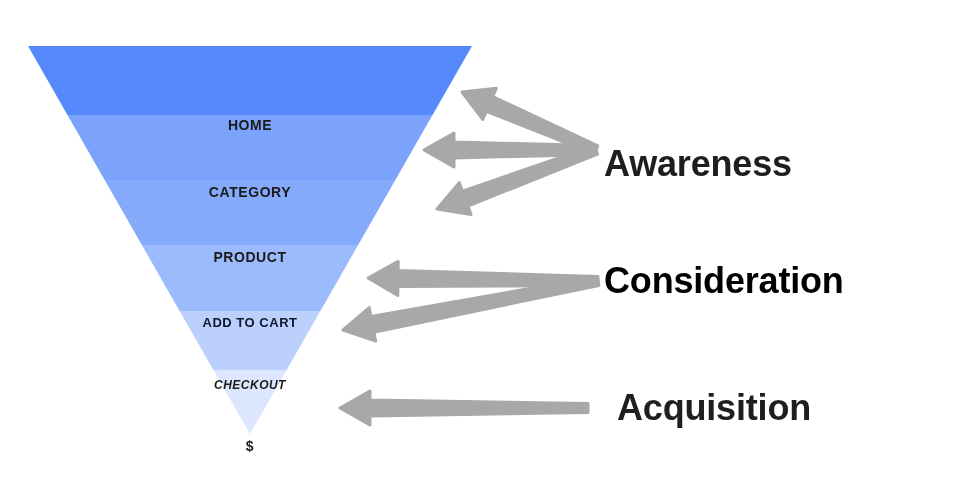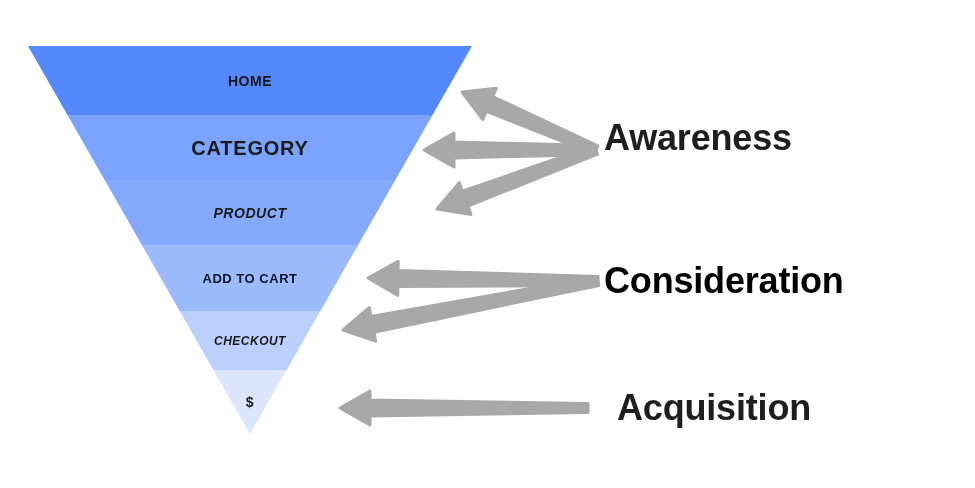--- a/index.html
+++ b/index.html
@@ -27,20 +27,21 @@
   }
   .funnel-label {
     position: absolute;
     text-align: left;
     font-weight: bold;
     color: #1a1a1a;
     letter-spacing: 0.04em;
     white-space: nowrap;
     transform: translate(-50%, -50%);
     font-family: "Liberation Sans", sans-serif;
+    margin-top: 44px;
   }
   .stage-label {
     position: absolute;
     font-weight: bold;
     color: #1e1e1e;
     white-space: nowrap;
     letter-spacing: -0.005em;
     transform: translateY(-50%);
     font-family: "Liberation Sans", sans-serif;
   }
@@ -73,27 +74,27 @@
       <polygon points="597.79,145.87 492.71,96.57 496.28,88.32 462.00,92.00 482.78,119.52 486.35,111.26 594.21,154.13" fill="#A8A8A8" stroke="#A8A8A8" stroke-width="3" stroke-linejoin="round"></polygon>
       <polygon points="596.00,145.50 454.00,142.00 454.00,133.00 424.00,150.00 454.00,167.00 454.00,158.00 596.00,154.50" fill="#A8A8A8" stroke="#A8A8A8" stroke-width="3" stroke-linejoin="round"></polygon>
       <polygon points="594.43,145.78 462.34,191.06 459.21,182.63 437.00,209.00 471.04,214.50 467.91,206.06 597.57,154.22" fill="#A8A8A8" stroke="#A8A8A8" stroke-width="3" stroke-linejoin="round"></polygon>
       <polygon points="598.06,276.50 398.10,270.39 398.22,261.39 368.00,278.00 397.78,295.39 397.89,286.39 597.94,285.50" fill="#A8A8A8" stroke="#A8A8A8" stroke-width="3" stroke-linejoin="round"></polygon>
       <polygon points="597.15,276.58 370.95,316.48 369.25,307.64 343.00,330.00 375.67,341.03 373.97,332.20 598.85,285.42" fill="#A8A8A8" stroke="#A8A8A8" stroke-width="3" stroke-linejoin="round"></polygon>
       <polygon points="588.00,403.50 370.00,400.00 370.00,391.00 340.00,408.00 370.00,425.00 370.00,416.00 588.00,412.50" fill="#A8A8A8" stroke="#A8A8A8" stroke-width="3" stroke-linejoin="round"></polygon>
     </svg>
 
   <div id="funnel-labels">
       <div class="funnel-label" style="left: 250px; top: 80.5px; font-size: 14px; color: rgb(26, 26, 26);">HOME</div>
-      <div class="funnel-label" style="left: 250px; top: 147.5px; font-size: 20px; color: rgb(26, 26, 26);">CATEGORY</div>
-      <div class="funnel-label" style="left: 250px; top: 212.5px; font-size: 14px; color: rgb(26, 26, 26); font-style: italic;">PRODUCT</div>
+      <div class="funnel-label" style="left: 250px; top: 147.5px; font-size: 14px; color: rgb(26, 26, 26);">CATEGORY</div>
+      <div class="funnel-label" style="left: 250px; top: 212.5px; font-size: 14px; color: rgb(26, 26, 26);">PRODUCT</div>
       <div class="funnel-label" style="left: 250px; top: 278px; font-size: 13px; color: #0f172a;">ADD TO CART</div>
       <div class="funnel-label" style="left: 250px; top: 340.5px; font-size: 12px; color: rgb(26, 26, 26); font-style: italic;">CHECKOUT</div>
       <div class="funnel-label" style="left: 250px; top: 402px; font-size: 14px; color: rgb(26, 26, 26);">$</div>
     </div>
 
   <div id="stage-labels">
-      <div class="stage-label" style="left: 604px; top: 138px; font-size: 36px; color: rgb(30, 30, 30);">Awareness</div>
+      <div class="stage-label" style="left: 604px; top: 164px; font-size: 36px; color: rgb(30, 30, 30);">Awareness</div>
       <div class="stage-label" style="left: 604px; top: 281px; font-size: 36px; color: #000000;">Consideration</div>
       <div class="stage-label" style="left: 617px; top: 408px; font-size: 36px; color: rgb(30, 30, 30);">Acquisition</div>
     </div>
 
 
 </div>
 
 </body></html>

